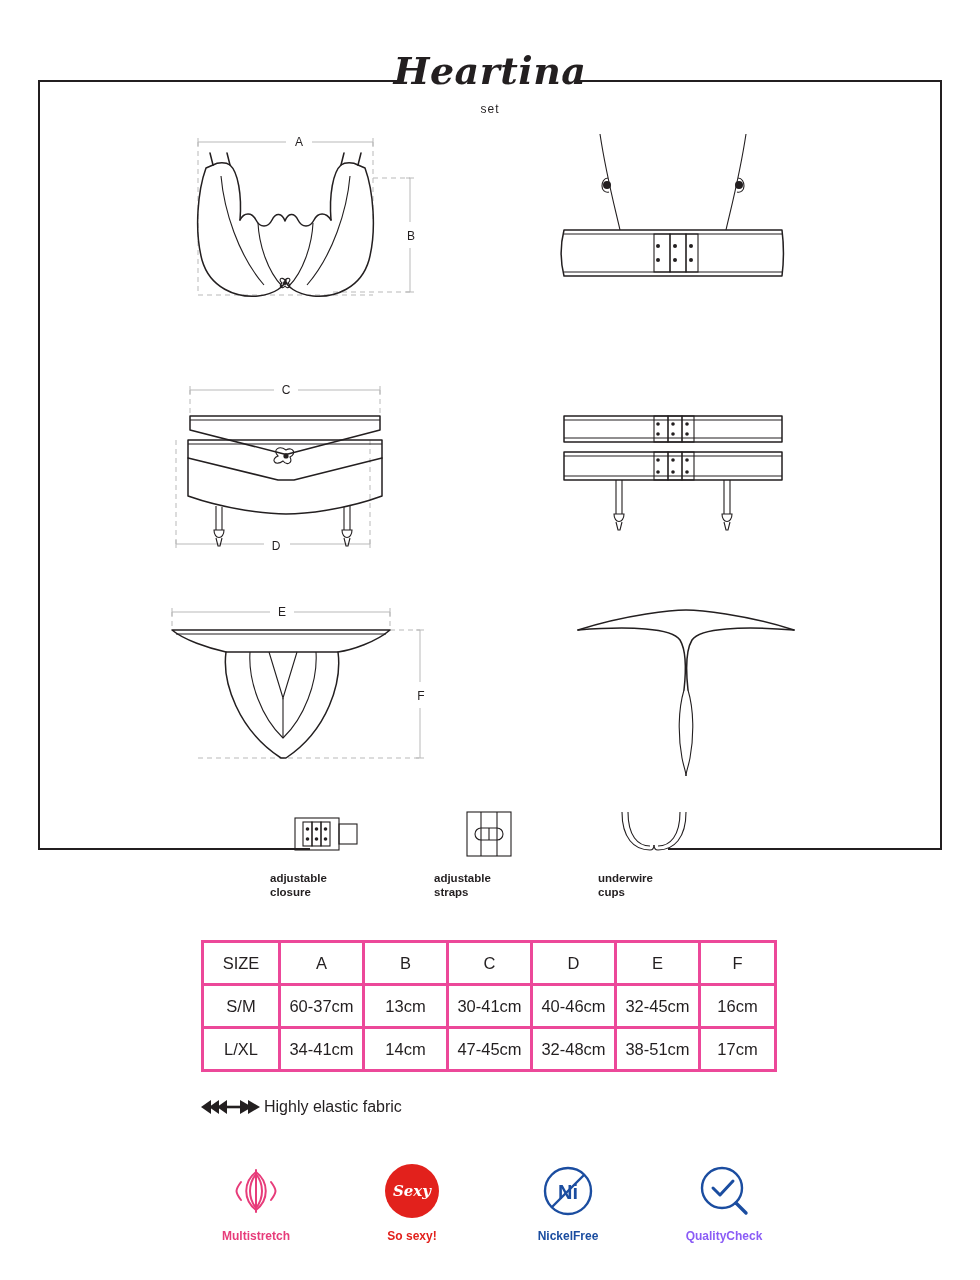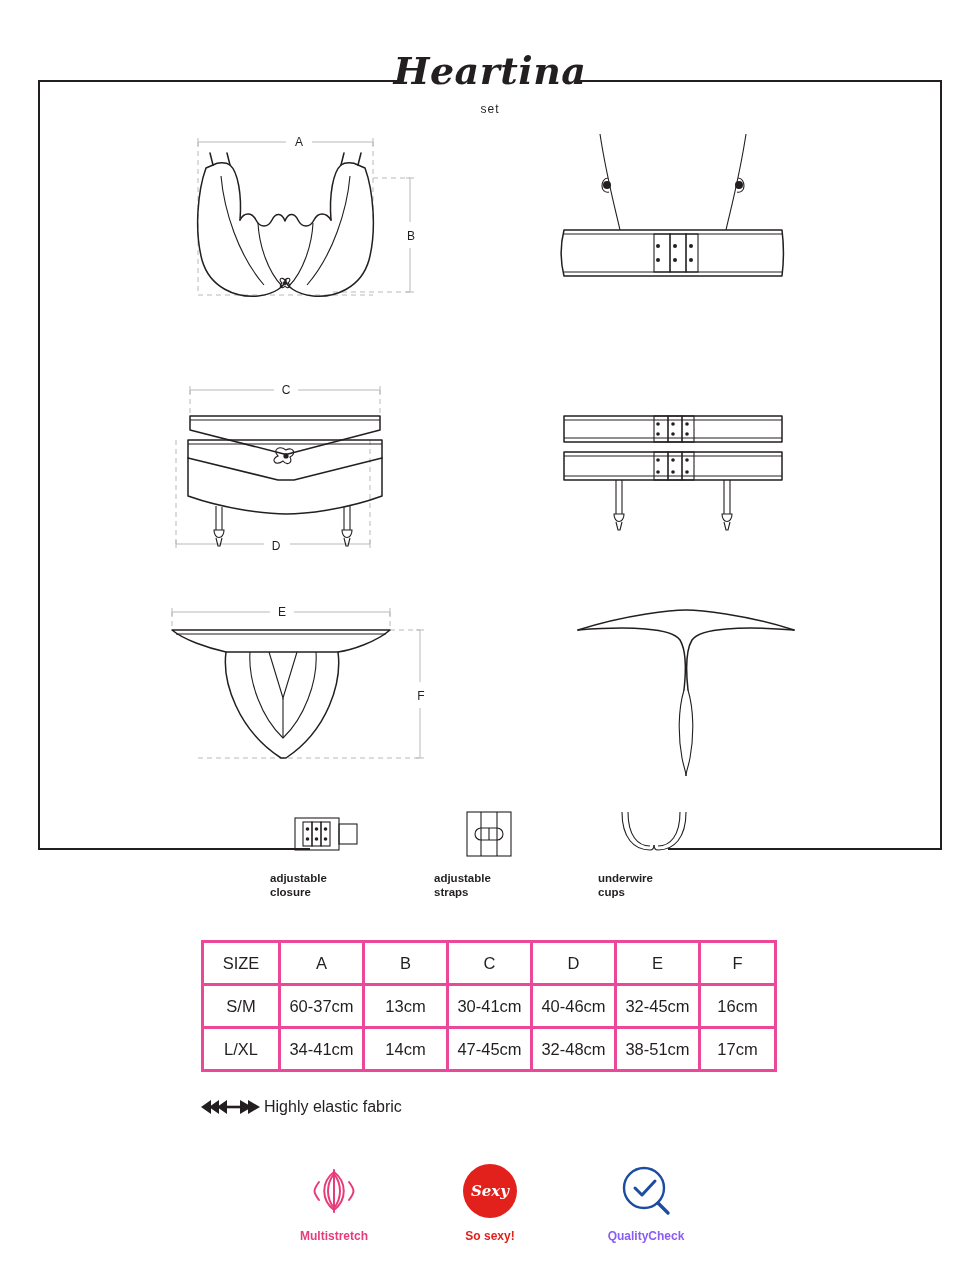--- a/index.html
+++ b/index.html
@@ -447,20 +447,30 @@
     <div class="badge b-sexy">
       <div class="bicon">
         <svg width="58" height="58" viewBox="0 0 58 58">
           <circle cx="29" cy="29" r="27" fill="#e2211c"></circle>
           <text x="29" y="34" text-anchor="middle" font-family="DejaVu Serif, serif" font-style="italic" font-weight="bold" font-size="15" fill="#ffffff">Sexy</text>
         </svg>
       </div>
       <div class="blabel">So sexy!</div>
     </div>
 
+    <div class="badge b-nickel">
+      <div class="bicon">
+        <svg width="58" height="58" viewBox="0 0 58 58">
+          <circle cx="29" cy="29" r="23" fill="none" stroke="#1b4da0" stroke-width="2.4"></circle>
+          <text x="29" y="37" text-anchor="middle" font-family="Liberation Sans, sans-serif" font-weight="bold" font-size="20" fill="#1b4da0">Ni</text>
+          <line x1="13" y1="45" x2="45" y2="13" stroke="#1b4da0" stroke-width="2.4"></line>
+        </svg>
+      </div>
+      <div class="blabel">NickelFree</div>
+    </div>
 
     <div class="badge b-quality">
       <div class="bicon">
         <svg width="58" height="58" viewBox="0 0 58 58">
           <circle cx="27" cy="26" r="20" fill="none" stroke="#1b4da0" stroke-width="2.4"></circle>
           <line x1="41" y1="41" x2="51" y2="51" stroke="#1b4da0" stroke-width="3.4" stroke-linecap="round"></line>
           <path d="M18 26 L25 33 L38 19" fill="none" stroke="#1b4da0" stroke-width="3" stroke-linecap="round" stroke-linejoin="round"></path>
         </svg>
       </div>
       <div class="blabel">QualityCheck</div>

